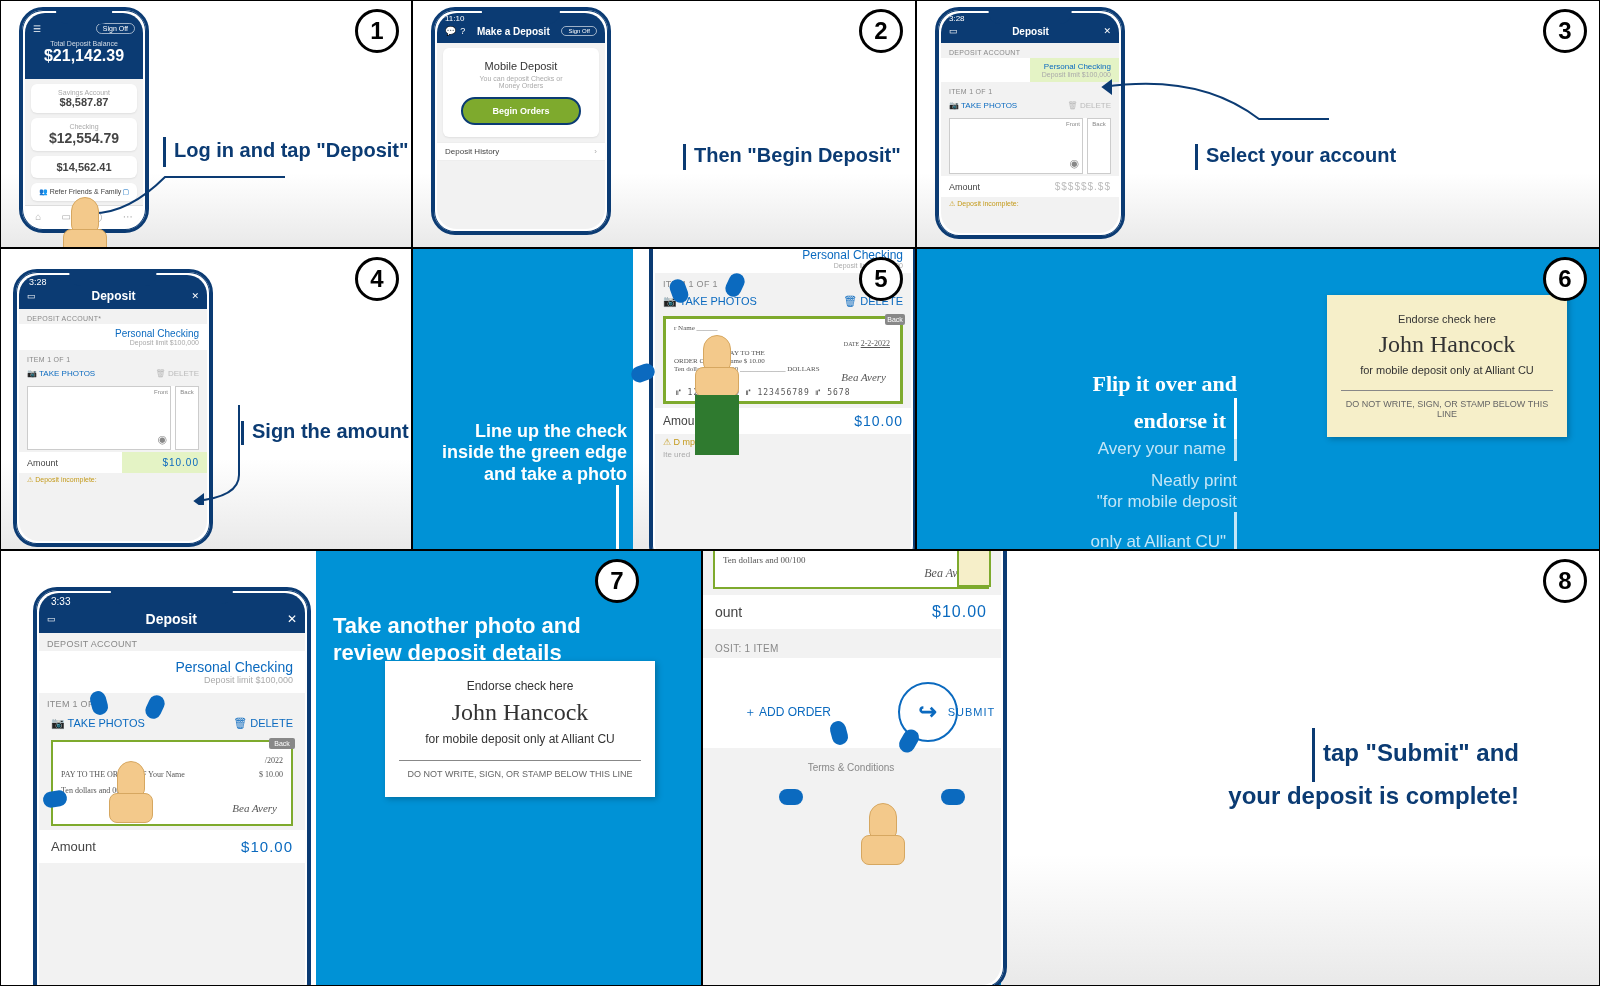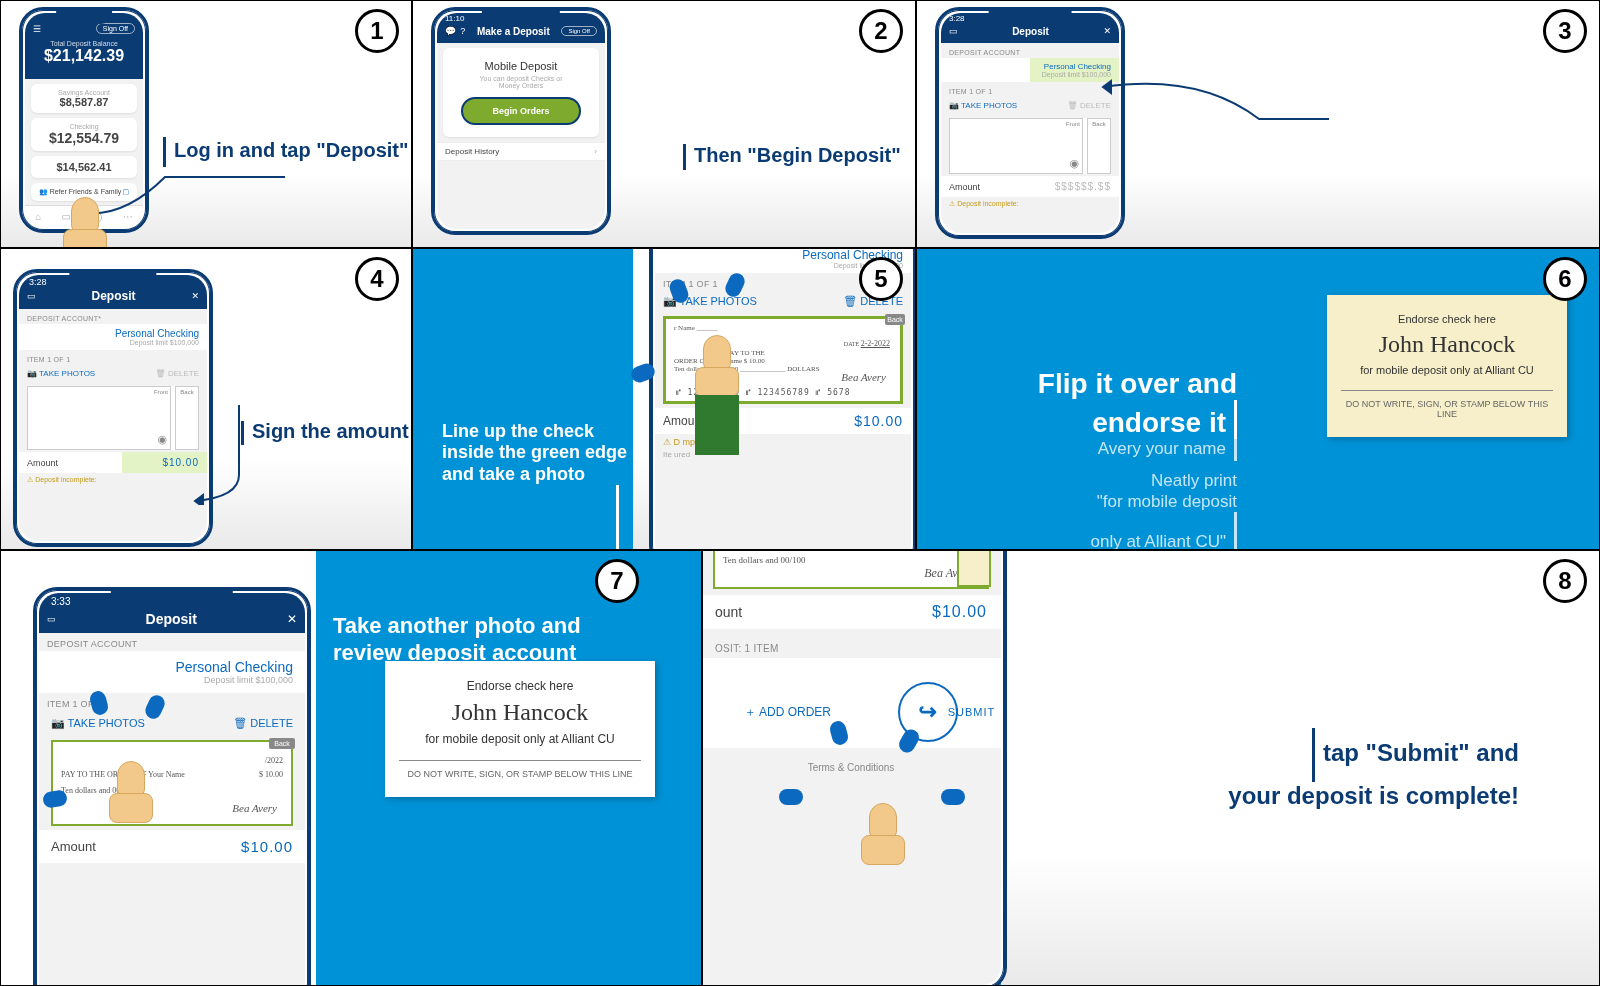--- a/index.html
+++ b/index.html
@@ -338,20 +338,23 @@
             <span class="val" style="color:#bbb;">$$$$$$.$$</span>
           </div>
           <div class="warn">⚠ <span>Deposit incomplete:</span></div>
         </div>
       </div>
     </div>
     <svg class="svg-arrow" style="left:182px;top:78px;width:260px;height:70px;">
       <path d="M 4 8 Q 100 -6 160 40 L 230 40"></path>
       <polygon points="4,8 12,2 12,14" fill="#0b3b73"></polygon>
     </svg>
+    <div class="caption" style="left:278px; top:118px;">
+      <span class="bar" style="height:26px;"></span><span>Select your account</span>
+    </div>
   </div>
 
   <div class="cell">
     <div class="badge">4</div>
     <div class="phone" style="left:12px; top:20px; width:200px; height:278px;">
       <div class="notch"></div>
       <div class="screen">
         <div class="header" style="padding-top:14px;">
           <span>▭</span>
           <span class="center" style="font-size:12px;">Deposit</span>
@@ -390,21 +393,21 @@
     </svg>
     <div class="caption" style="left:240px; top:146px;">
       <span class="bar" style="height:24px;"></span><span>Sign the amount</span>
     </div>
   </div>
 
   <div class="cell">
     <div class="badge">5</div>
     <div class="blue-panel left" style="width:220px;"></div>
     <div class="caption" style="left:14px; top:150px; color:#fff; text-align:right; font-size:18px; width:200px;">
-      <span style="display:inline-block;text-align:left;">Line up the check
+      <span style="display:inline-block;text-align:right;">Line up the check
 inside the green edge
 and take a photo</span><span class="bar" style="height:70px;background:#fff;margin-left:6px;"></span>
     </div>
 
     <div class="phone" style="left:236px; top:-10px; width:268px; height:330px;border-radius:0 0 24px 24px;border-top:none;">
       <div class="screen" style="border-radius:0 0 20px 20px;">
         <div class="body" style="padding-top:2px;">
           <div class="row" style="justify-content:flex-end;flex-direction:column;align-items:flex-end;">
             <span class="blue-text" style="font-size:12px;">Personal Checking</span>
             <span class="muted">Deposit limit $100,000</span>
@@ -442,21 +445,21 @@
     </div>
     <div class="finger" style="left:282px; top:86px;">
       <div class="tip"></div>
         <div class="hand"></div>
         <div class="sleeve"></div>
     </div>
   </div>
 
   <div class="cell" style="background:#0092d6;">
     <div class="badge" style="background:#fff;">6</div>
-    <div class="caption right" style="left:40px; top:84px; color:#fff; text-align:right; width:280px; font-size:28px;">
+    <div class="caption right" style="left:40px; top:96px; color:#fff; text-align:right; width:280px; font-size:22px;font-family:Liberation Serif, serif;">
       <span>Flip it over and
 endorse it</span><span class="bar" style="height:50px;background:#fff;"></span>
     </div>
     <div class="caption right" style="left:40px; top:170px; color:#c3e6f7; text-align:right; width:280px; font-size:17px; font-weight:400;">
       <span>Avery your name</span><span class="bar" style="height:22px;background:#c3e6f7;"></span>
     </div>
     <div class="caption right" style="left:40px; top:202px; color:#c3e6f7; text-align:right; width:280px; font-size:17px; font-weight:400;">
       <span>Neatly print
 "for mobile deposit
 only at Alliant CU"</span><span class="bar" style="height:62px;background:#c3e6f7;"></span>
@@ -472,21 +475,21 @@
 
 </div>
 
 <div style="position:absolute; left:0; top:550px; width:1600px; height:436px; display:grid; grid-template-columns:702px 1fr;">
 
   <div class="cell" style="background:#fff;">
     <div class="blue-panel right" style="left:315px;right:0;"></div>
     <div class="badge" style="right:62px;">7</div>
     <div class="caption" style="left:332px; top:36px; color:#fff; font-size:22px; width:320px;">
       <span>Take another photo and
-review deposit account</span>
+review deposit details</span>
     </div>
     <div class="phone" style="left:32px; top:36px; width:278px; height:420px;">
       <div class="notch"></div>
       <div class="screen">
         <div class="header" style="padding-top:18px;">
           <span>▭</span>
           <span class="center" style="font-size:14px;">Deposit</span>
           <span class="x-icon" style="font-size:12px;"></span>
         </div>
         <div style="position:absolute;top:3px;left:12px;color:#fff;font-size:10px;z-index:60;">3:33</div>

